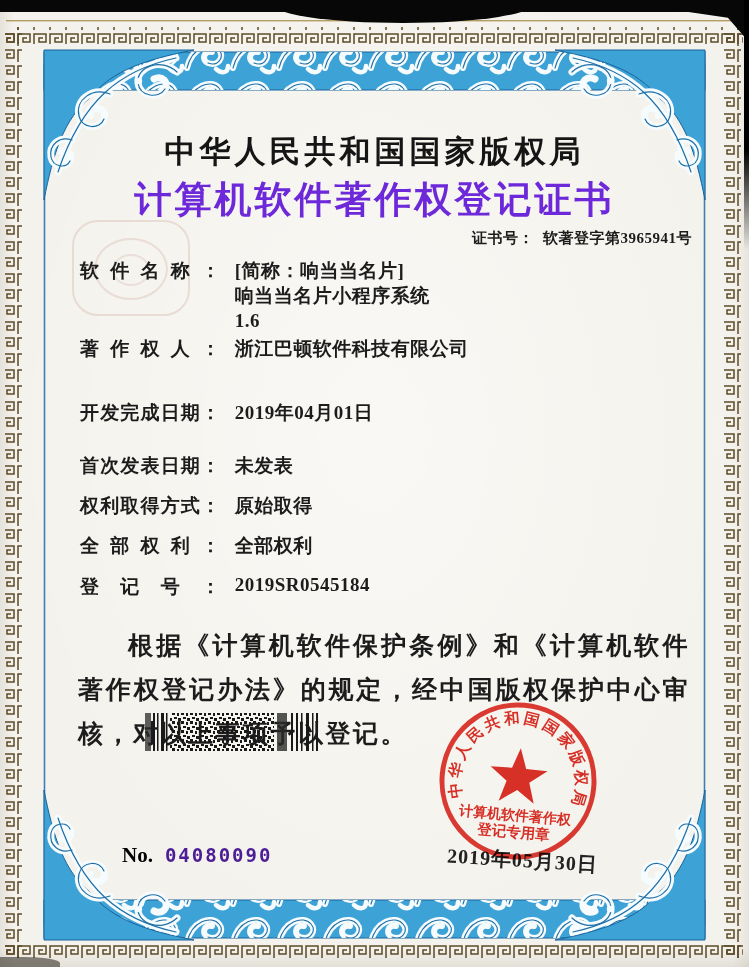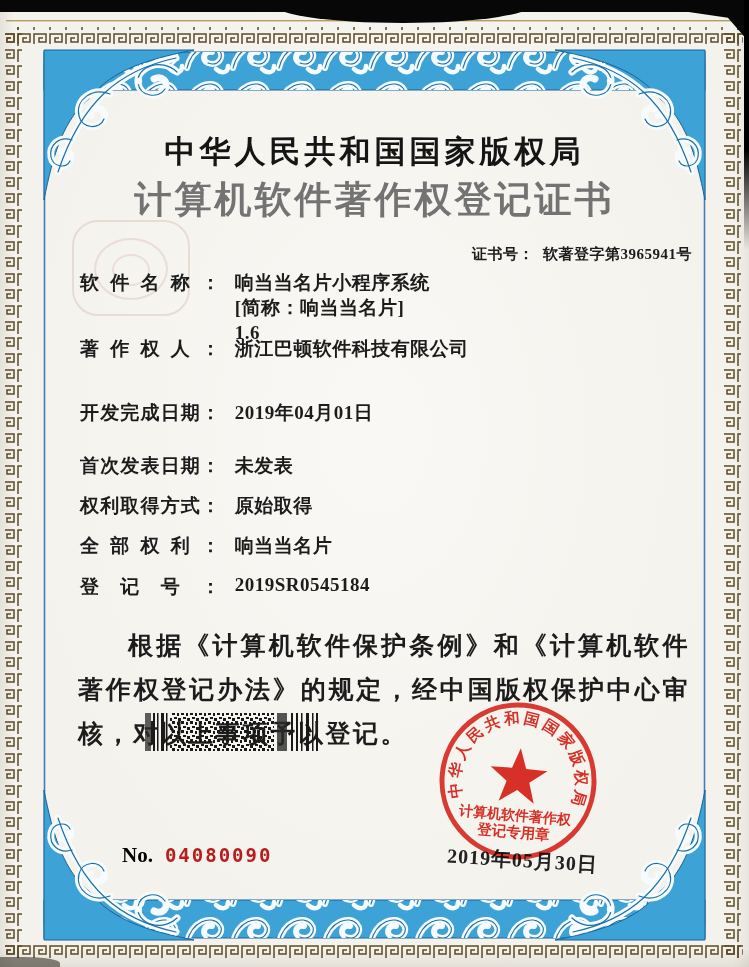--- a/index.html
+++ b/index.html
@@ -30,22 +30,22 @@
            border-radius:0 60% 0 0;}
   
   .ghost{position:absolute;left:72px;top:220px;width:118px;height:96px;z-index:2;opacity:.5;}
   .ghost .g1{position:absolute;inset:0;border:2px solid #c49a8c;border-radius:26px;opacity:.55;}
   .ghost .g2{position:absolute;left:22px;top:18px;width:70px;height:58px;border:2px solid #c49a8c;border-radius:50%;opacity:.5;}
   .ghost .g3{position:absolute;left:40px;top:34px;width:34px;height:28px;border:2px solid #c49a8c;border-radius:50%;opacity:.45;}
   
   .issuer{position:absolute;left:0;top:131px;width:100%;text-align:center;z-index:2;
           font-size:31px;font-weight:700;letter-spacing:4px;color:#151515;}
   .cert-title{position:absolute;left:0;top:175px;width:100%;text-align:center;z-index:2;
-          font-size:37px;font-weight:700;letter-spacing:3px;color:#737373;}
-  .certno{position:absolute;left:360px;top:245px;width:332px;text-align:right;z-index:2;
+          font-size:37px;font-weight:700;letter-spacing:3px;color:#6d28d9;}
+  .certno{position:absolute;left:360px;top:229px;width:332px;text-align:right;z-index:2;
           font-size:15px;font-weight:700;letter-spacing:.5px;}
   .certno .v{margin-left:9px;}
   
   .frow{position:absolute;left:80px;z-index:2;font-size:19px;white-space:nowrap;}
   .flabel{display:inline-block;width:140px;text-align:justify;text-align-last:justify;
           font-weight:700;vertical-align:top;}
   .fval{display:inline-block;margin-left:10px;font-weight:600;vertical-align:top;letter-spacing:.5px;}
   .fval .ln{line-height:25px;}
   
   .statement{position:absolute;left:78px;top:624px;width:612px;z-index:2;
@@ -56,21 +56,21 @@
   
   .seal{position:absolute;left:433px;top:696px;width:170px;height:170px;z-index:4;
         transform:rotate(5deg);mix-blend-mode:multiply;opacity:.93;}
   .issue-date{position:absolute;left:447px;top:847px;z-index:3;
               font-size:20px;font-weight:700;letter-spacing:1px;color:#222;
               transform:rotate(3.5deg);white-space:nowrap;}
   
   .serial{position:absolute;left:122px;top:843px;z-index:2;white-space:nowrap;}
   .serial .no{font-size:21px;font-weight:700;color:#000000;}
   .serial .num{font-family:"DejaVu Sans Mono","Liberation Mono",monospace;
-               font-size:19px;font-weight:700;color:#b91c1c;letter-spacing:2px;margin-left:12px;}
+               font-size:19px;font-weight:700;color:#4c1d95;letter-spacing:2px;margin-left:12px;}
 </style>
 </head>
 <body>
 
 <div class="paper-shade"></div>
 
 <svg class="frame-svg" width="749" height="967" viewBox="0 0 749 967">
   <defs>
     <pattern id="meander" width="16" height="16" patternUnits="userSpaceOnUse">
       <path d="M2 14 V2 H14 V10 H7 V6 H11" fill="none" stroke="#5d4a26" stroke-width="1.5"></path>
@@ -139,25 +139,25 @@
     <div class="g2"></div>
     <div class="g3"></div>
 </div>
 
 <div class="issuer">中华人民共和国国家版权局</div>
 <div class="cert-title">计算机软件著作权登记证书</div>
 <div class="certno">
   <span>证书号：</span><span class="v">软著登字第3965941号</span>
 </div>
 
-<div class="frow" style="top:270px">
+<div class="frow" style="top:258px">
   <span class="flabel">软件名称：</span>
   <span class="fval">
+    <div class="ln">[简称：响当当名片]</div>
     <div class="ln">响当当名片小程序系统</div>
-    <div class="ln">[简称：响当当名片]</div>
     <div class="ln">1.6</div>
   </span>
 </div>
 <div class="frow" style="top:336px">
   <span class="flabel">著作权人：</span>
   <span class="fval">浙江巴顿软件科技有限公司</span>
 </div>
 <div class="frow" style="top:400px">
   <span class="flabel">开发完成日期：</span>
   <span class="fval">2019年04月01日</span>
@@ -165,21 +165,21 @@
 <div class="frow" style="top:453px">
   <span class="flabel">首次发表日期：</span>
   <span class="fval">未发表</span>
 </div>
 <div class="frow" style="top:493px">
   <span class="flabel">权利取得方式：</span>
   <span class="fval">原始取得</span>
 </div>
 <div class="frow" style="top:533px">
   <span class="flabel">全部权利：</span>
-  <span class="fval">响当当名片</span>
+  <span class="fval">全部权利</span>
 </div>
 <div class="frow" style="top:574px">
   <span class="flabel">登记号：</span>
   <span class="fval">2019SR0545184</span>
 </div>
 
 <div class="statement">根据《计算机软件保护条例》和《计算机软件著作权登记办法》的规定，经中国版权保护中心审核，对以上事项予以登记。</div>
 
 <svg class="barcode" width="176" height="40" viewBox="0 0 176 40">
   <rect x="0" y="1" width="6" height="38" fill="#2a2a2a" opacity=".75"></rect>

